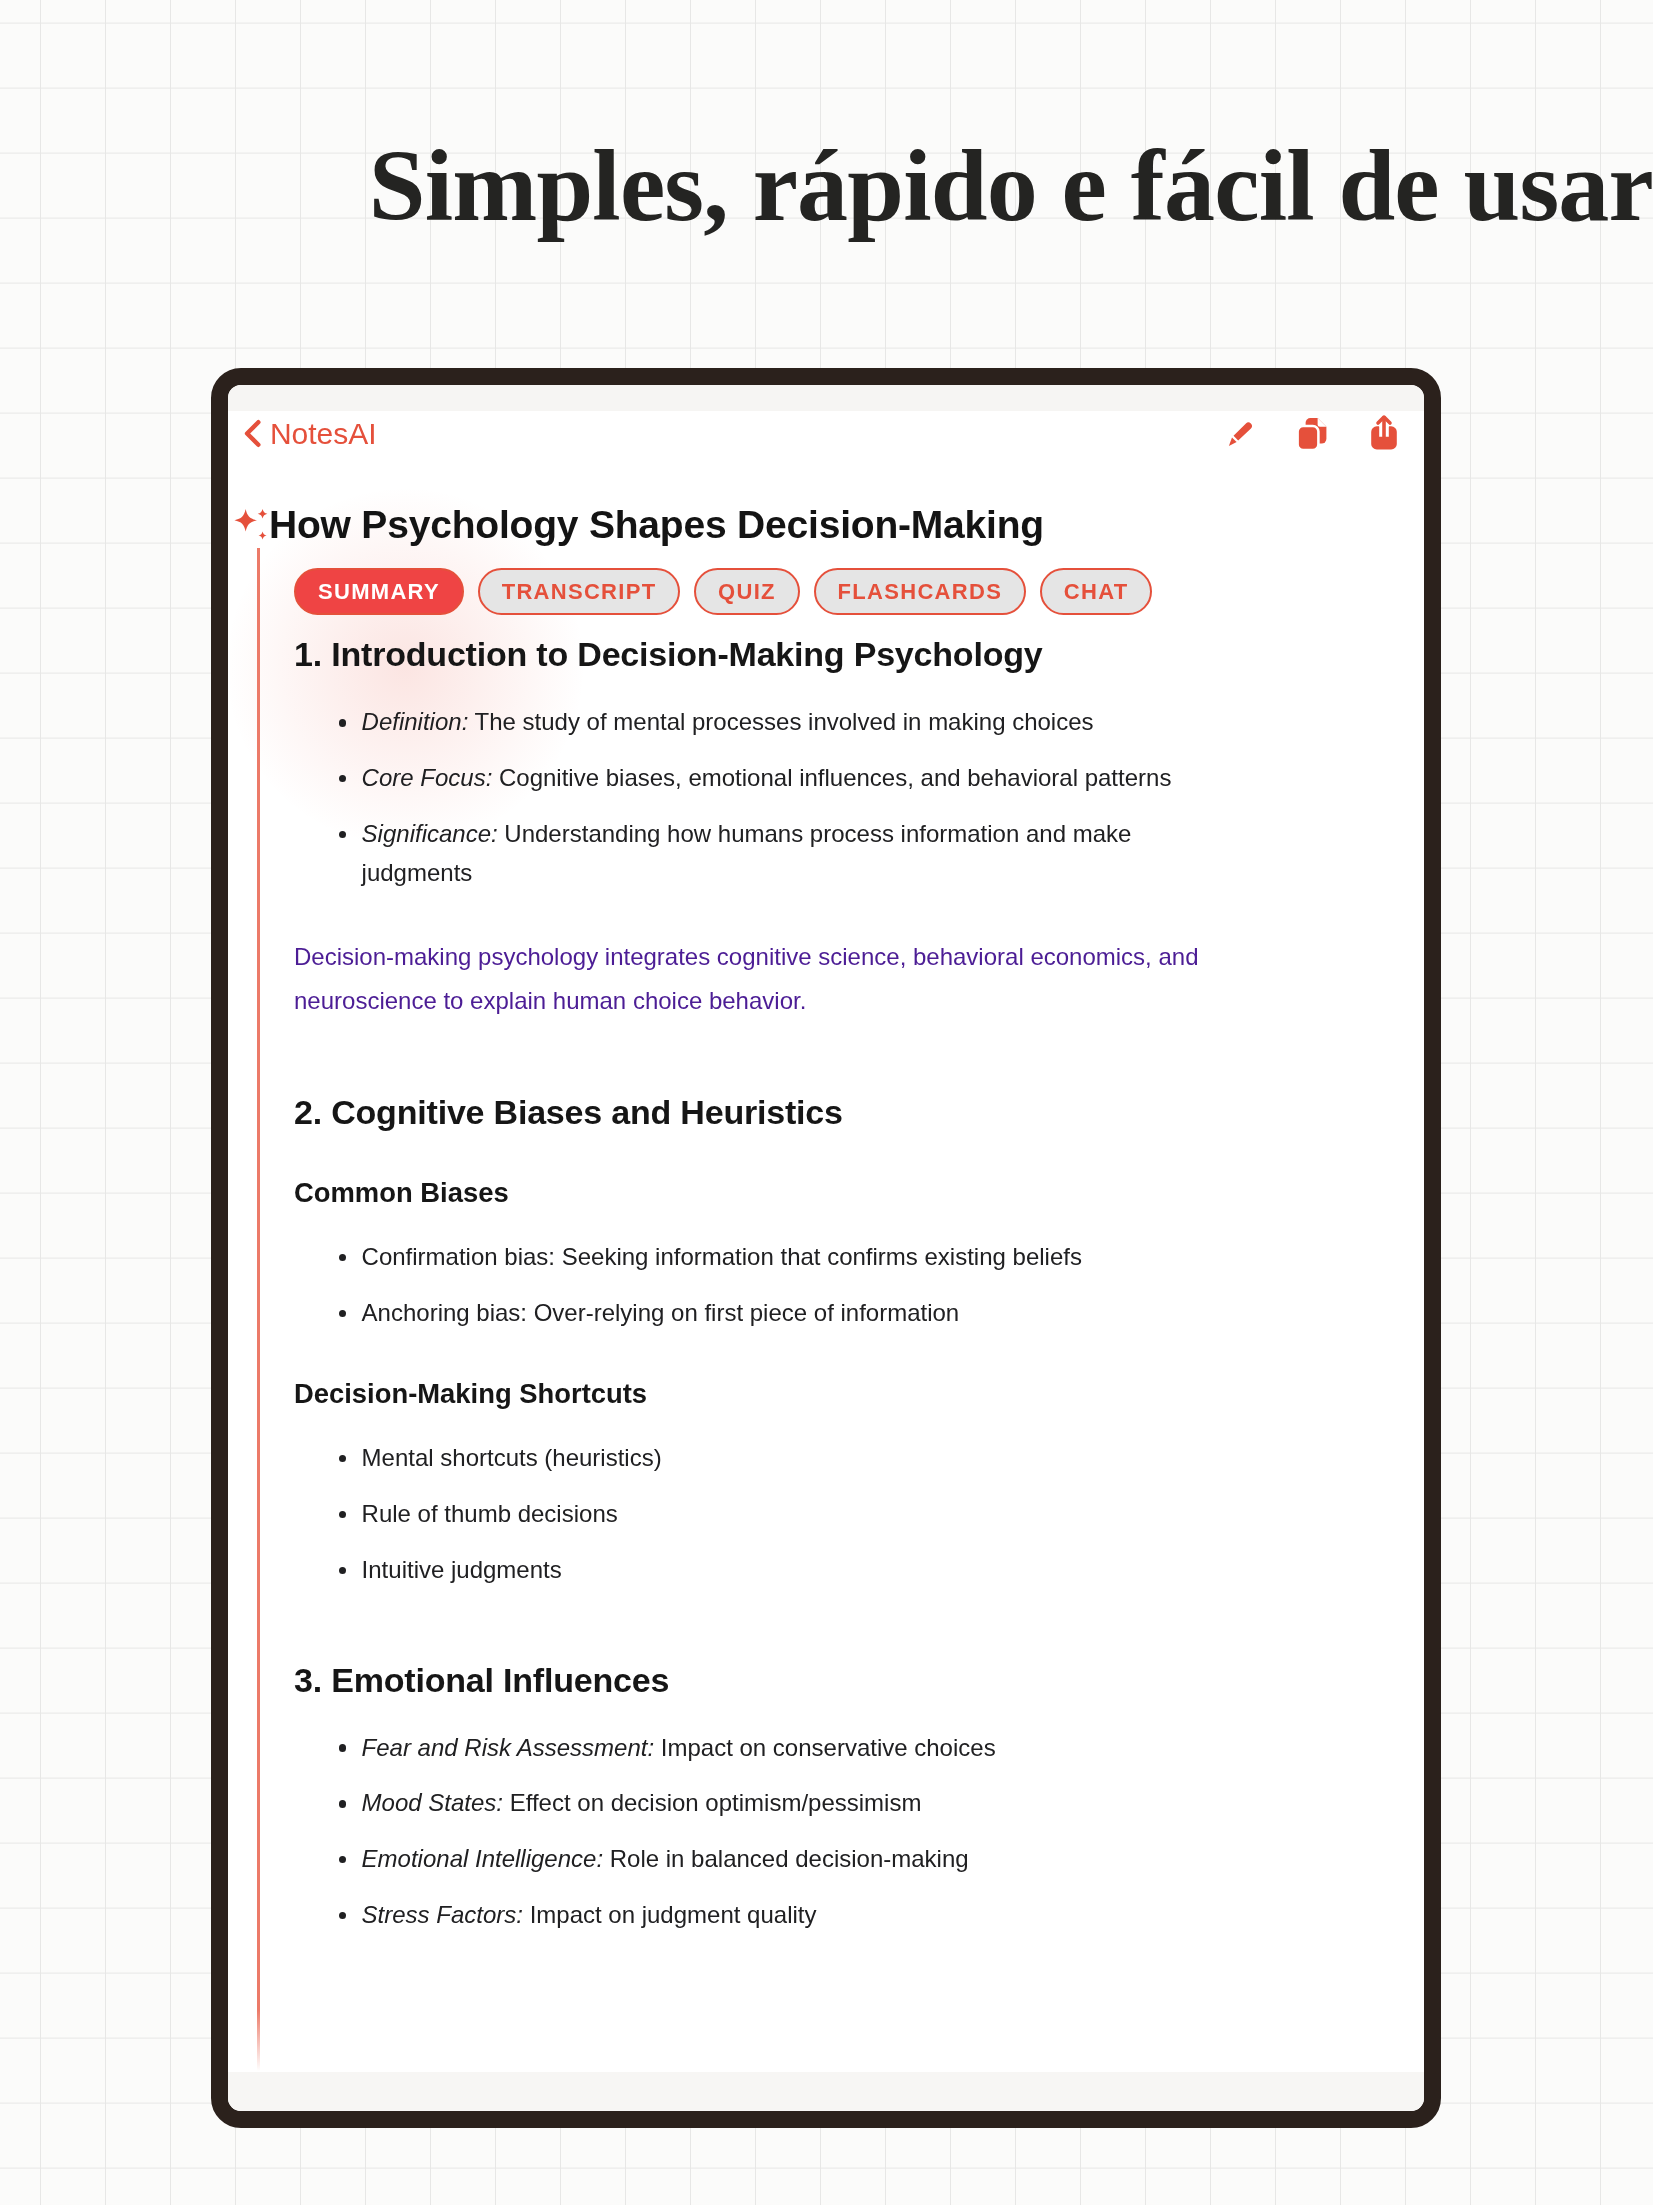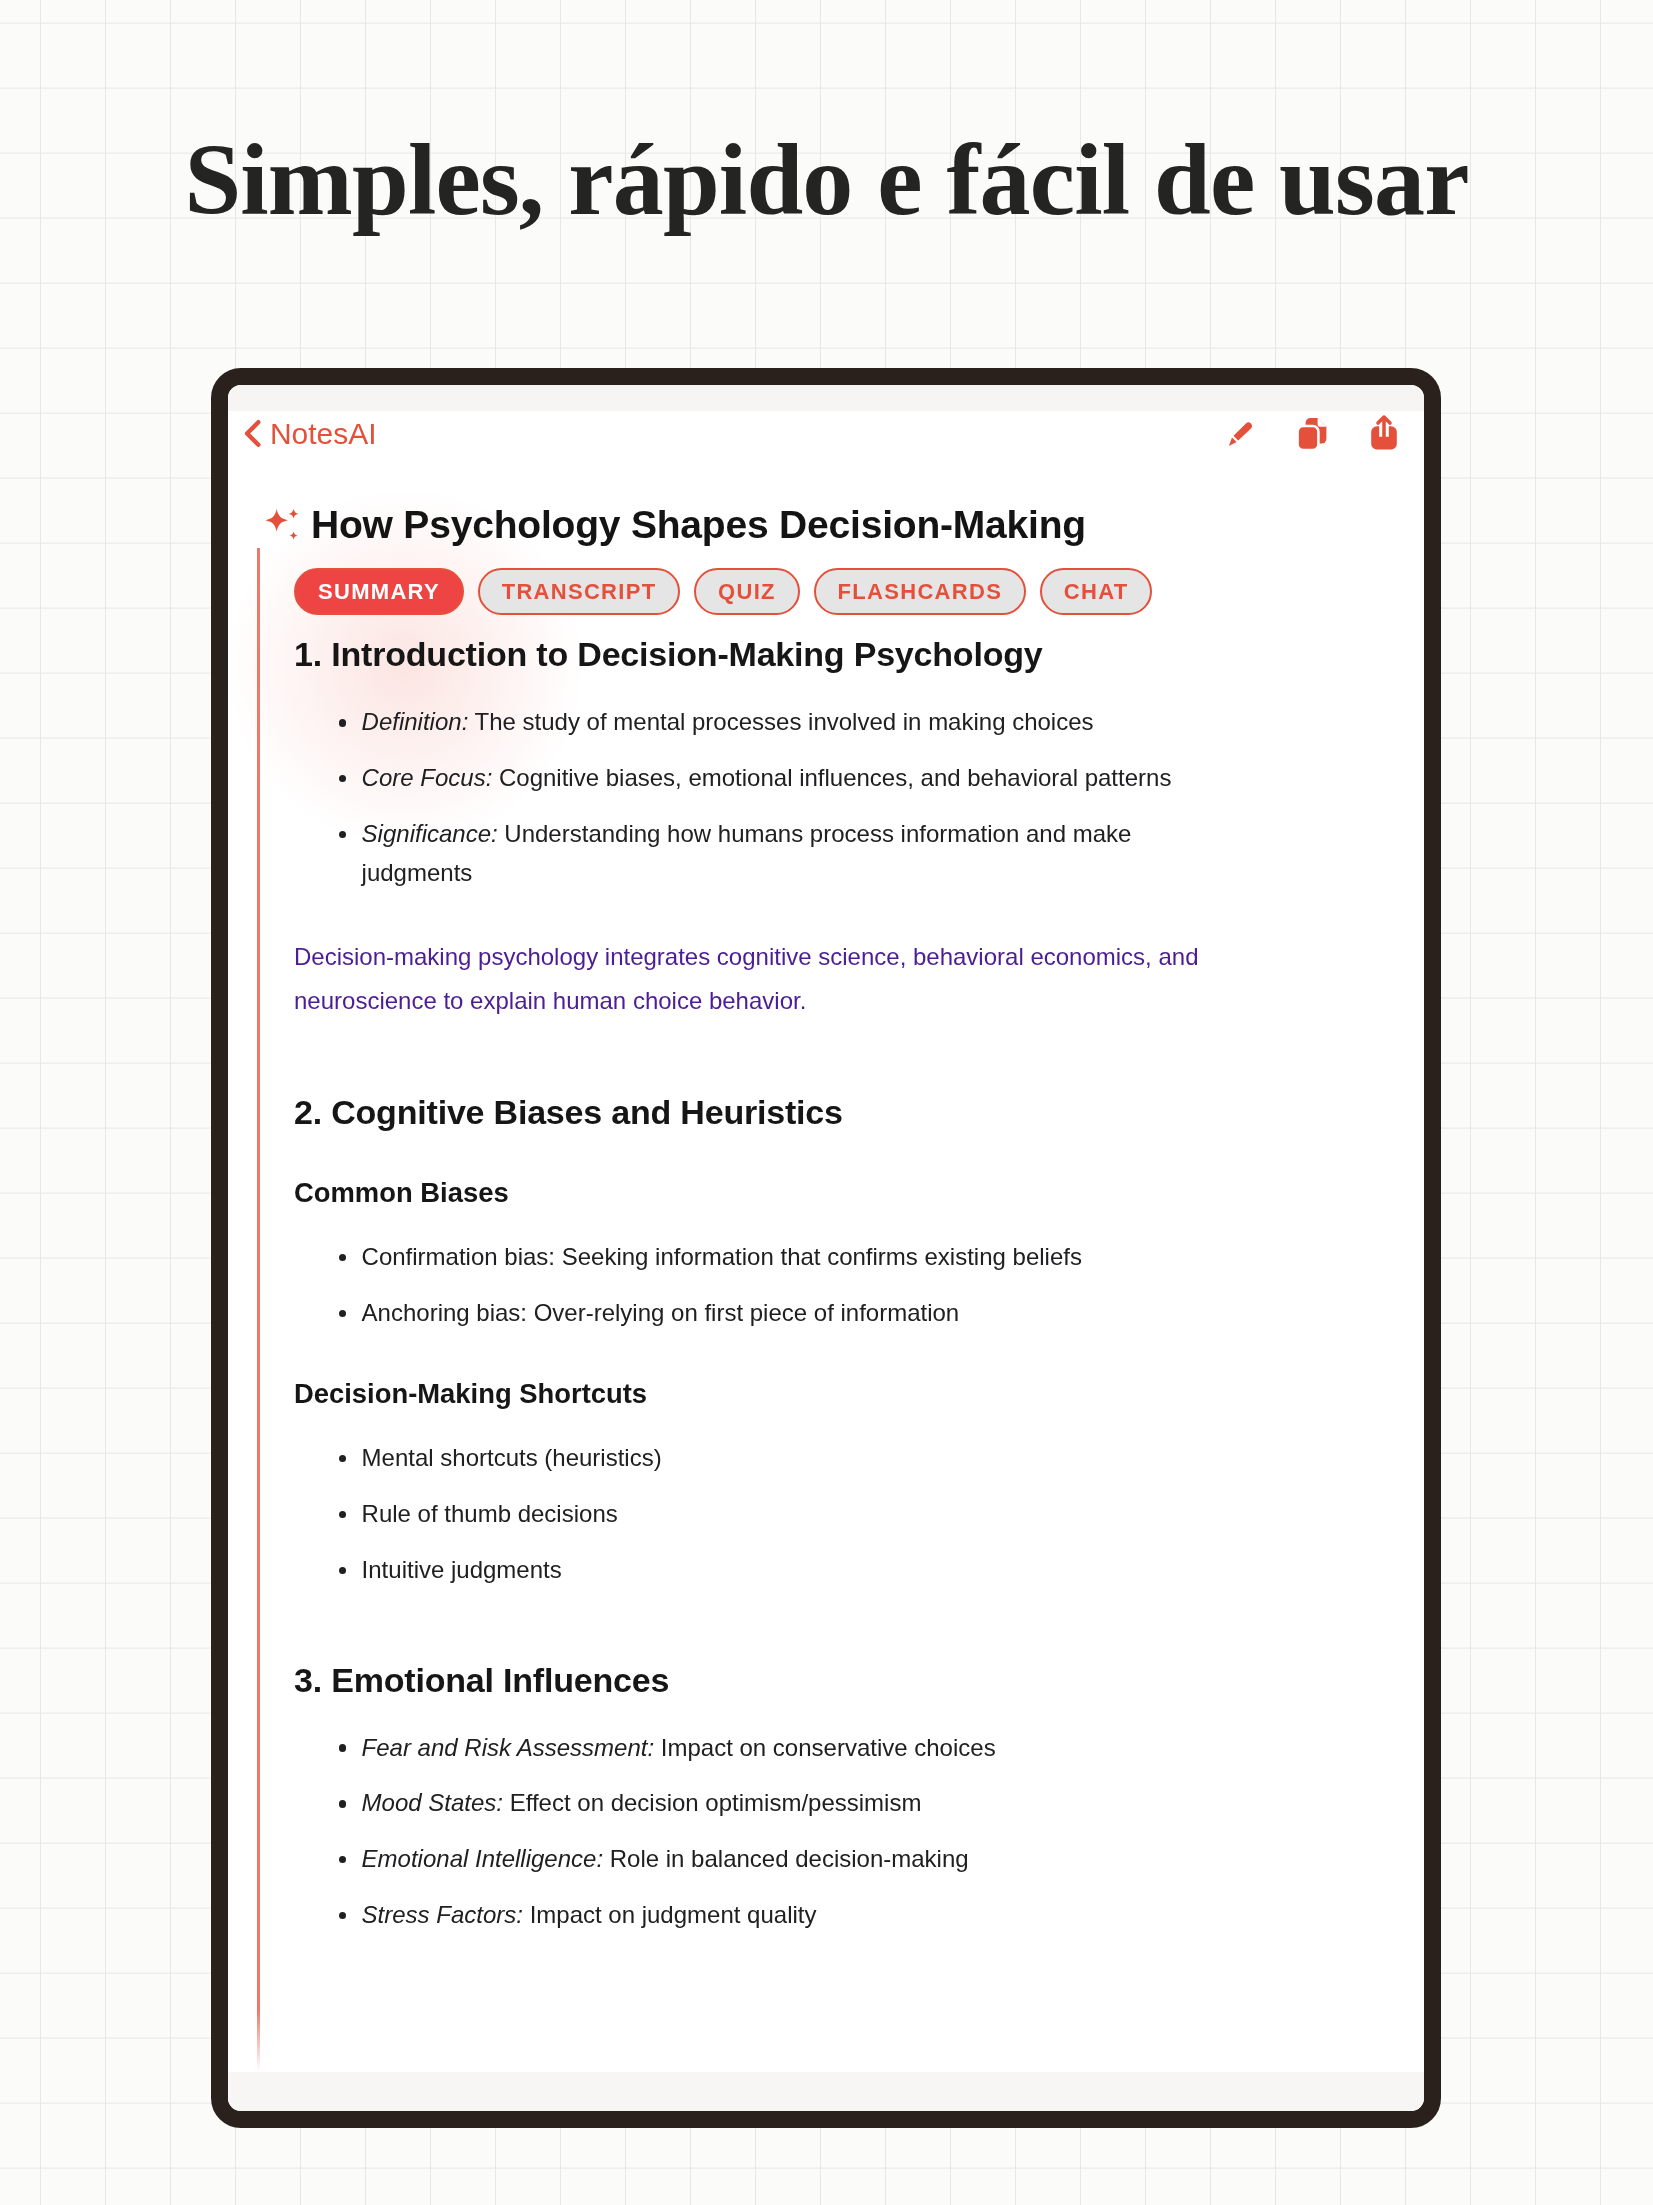--- a/index.html
+++ b/index.html
@@ -11,22 +11,22 @@
   .page{
     position:relative;width:1653px;height:2205px;overflow:hidden;
     background-color:#fbfbfa;
     background-image:
       linear-gradient(to right,#e7e7e6 0.8px,transparent 0.8px),
       linear-gradient(to bottom,#e7e7e6 0.8px,transparent 0.8px);
     background-size:65px 65px;
     background-position:40px 22.6px;
   }
   .headline{
-    position:absolute;top:121px;left:0;right:0;margin:0;
-    text-align:center;
+    position:absolute;top:127px;left:0;right:0;margin:0;
+    text-align:right;
     font-family:"Liberation Serif",serif;
     font-weight:600;
     font-size:102px;
     letter-spacing:-0.8px;
     color:#242422;
   }
   
   .card{
     position:absolute;left:211px;top:368px;
     width:1230px;height:1760px;
@@ -63,22 +63,22 @@
     color:#e5503b;font-size:30px;font-weight:400;
     background:none;border:none;padding:0;cursor:pointer;
     font-family:"Liberation Sans",sans-serif;
   }
   .nav-actions{display:flex;align-items:center;gap:40px;}
   .nav-actions svg{display:block;cursor:pointer;}
   
   .title-row{
     position:relative;
     margin-top:45px;height:48px;
-    display:flex;align-items:center;gap:11px;
-    padding-left:35px;
+    display:flex;align-items:center;gap:0;
+    padding-left:4px;
   }
   .note-title{
     margin:0;font-size:39px;font-weight:700;color:#141414;letter-spacing:-0.2px;
   }
   
   .tabs{
     position:relative;
     margin-top:19.4px;padding-left:66px;
     display:flex;align-items:center;gap:13.7px;
   }

